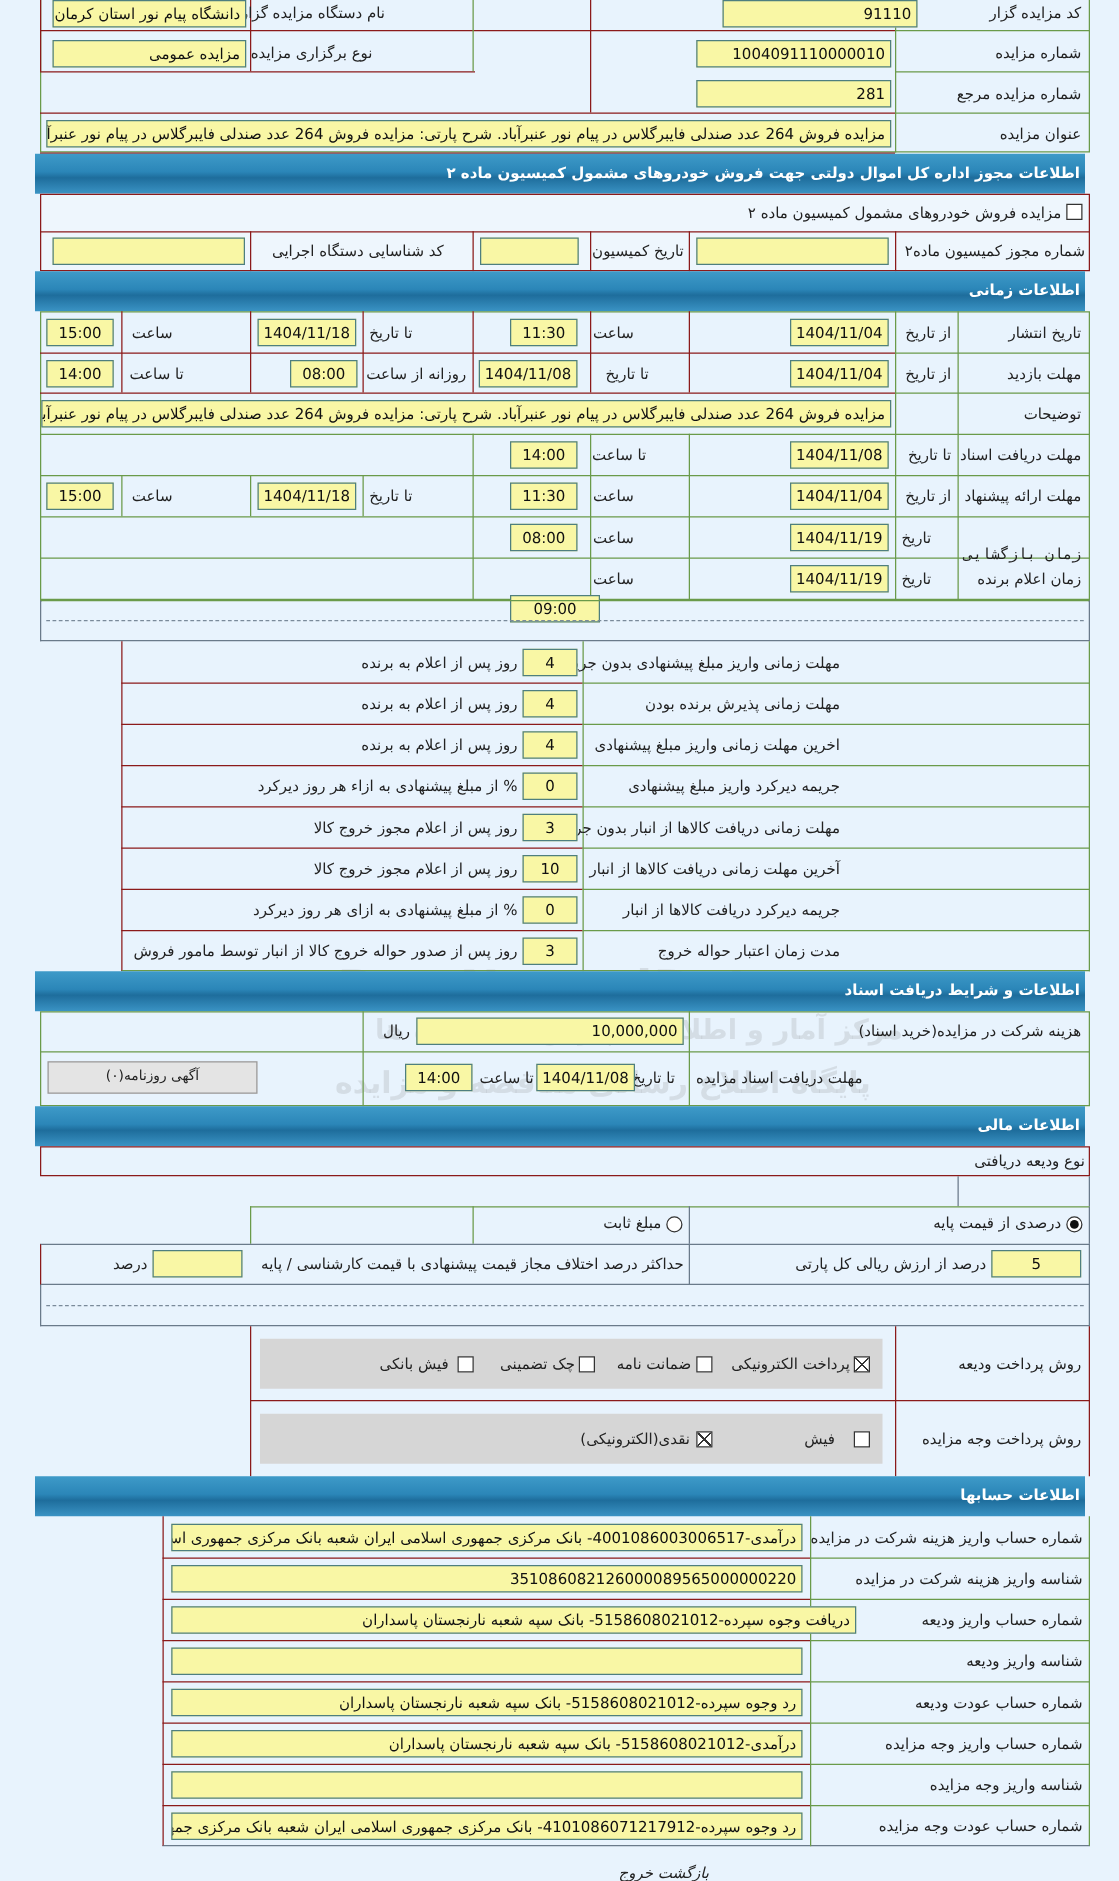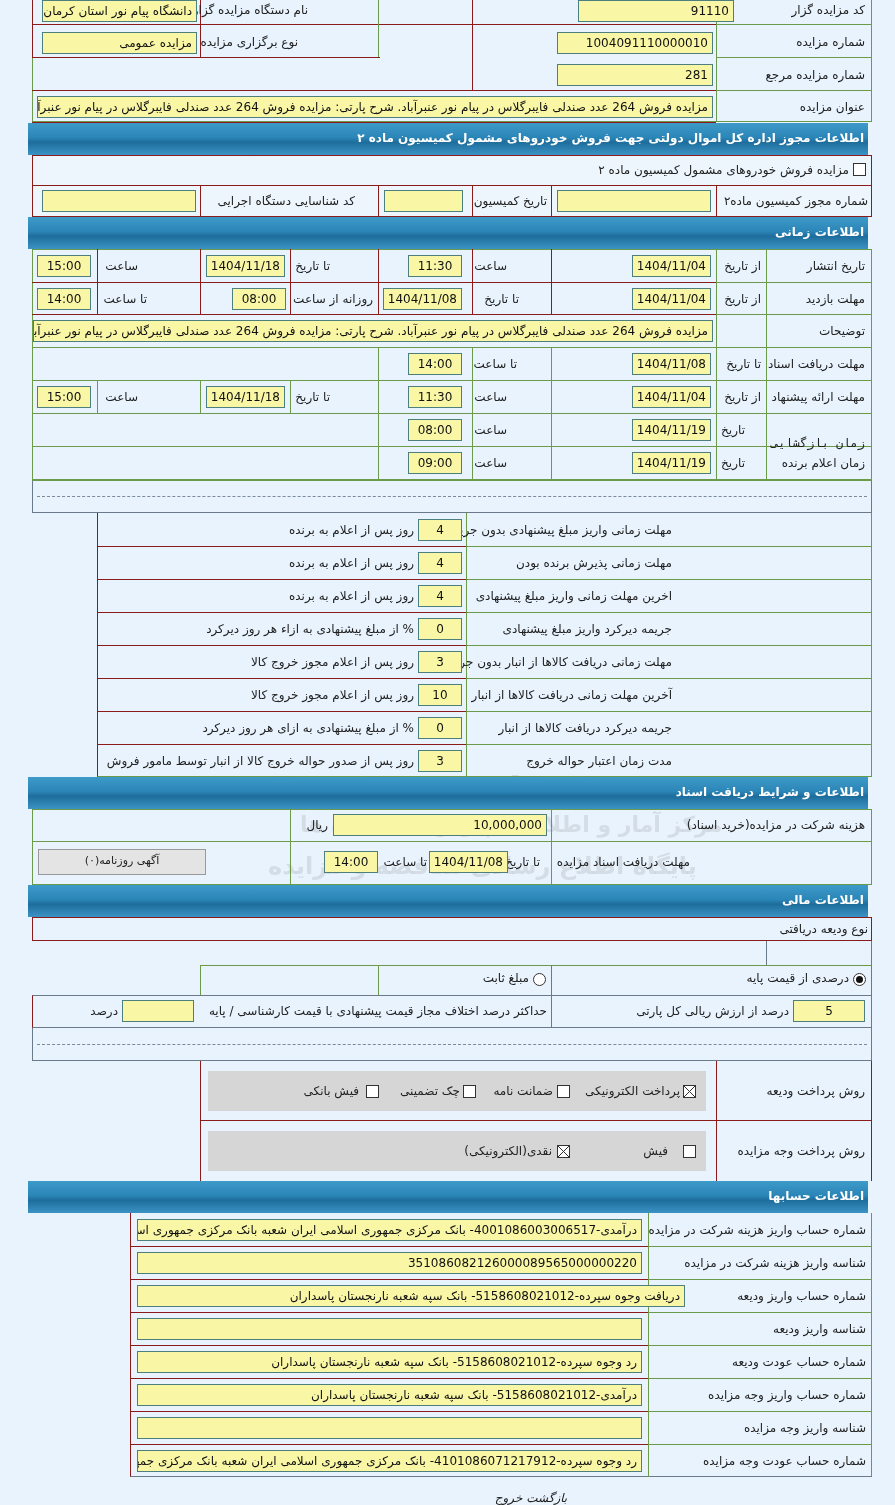--- a/index.html
+++ b/index.html
@@ -143,21 +143,21 @@
 <span class="lbl" style="right:30px;top:434px;font-family:Liberation Mono, monospace;">زمان بازگشایی</span>
 <span class="lbl" style="right:150px;top:420px;">تاریخ</span>
 <div class="inp c" style="left:632px;top:419px;width:79px;">1404/11/19</div>
 <span class="lbl" style="right:388px;top:420px;">ساعت</span>
 <div class="inp c" style="left:408px;top:419px;width:54px;">08:00</div>
 
 <span class="lbl" style="right:30px;top:453px;">زمان اعلام برنده</span>
 <span class="lbl" style="right:150px;top:453px;">تاریخ</span>
 <div class="inp c" style="left:632px;top:452px;width:79px;">1404/11/19</div>
 <span class="lbl" style="right:388px;top:453px;">ساعت</span>
-<div class="inp c" style="left:408px;top:452px;width:54px;">09:00</div>
+<div class="inp c" style="left:408px;top:476px;width:72px;">09:00</div>
 
 <div class="cell" style="left:32px;top:480px;width:840px;height:33px;border:1px solid #6a7a8a;border-top-color:#6a9a4a;"></div>
 <div class="dash" style="left:37px;top:496px;width:830px;"></div>
 
 <div class="cell" style="left:97px;top:513px;width:775px;height:264px;border-left:1px solid #8b1a1a;border-right:1px solid #6a9a4a;border-bottom:1px solid #6a9a4a;"></div>
 <div class="vlg" style="left:466px;top:513px;height:264px;"></div>
 <div id="deadline-rows">
     <span class="lbl" style="right:223px;top:520px;">مهلت زمانی واریز مبلغ پیشنهادی بدون جریمه</span>
        <div class="inp c" style="left:418px;top:519px;width:44px;">4</div>
        <span class="lbl" style="right:481px;top:520px;">روز پس از اعلام به برنده</span>

